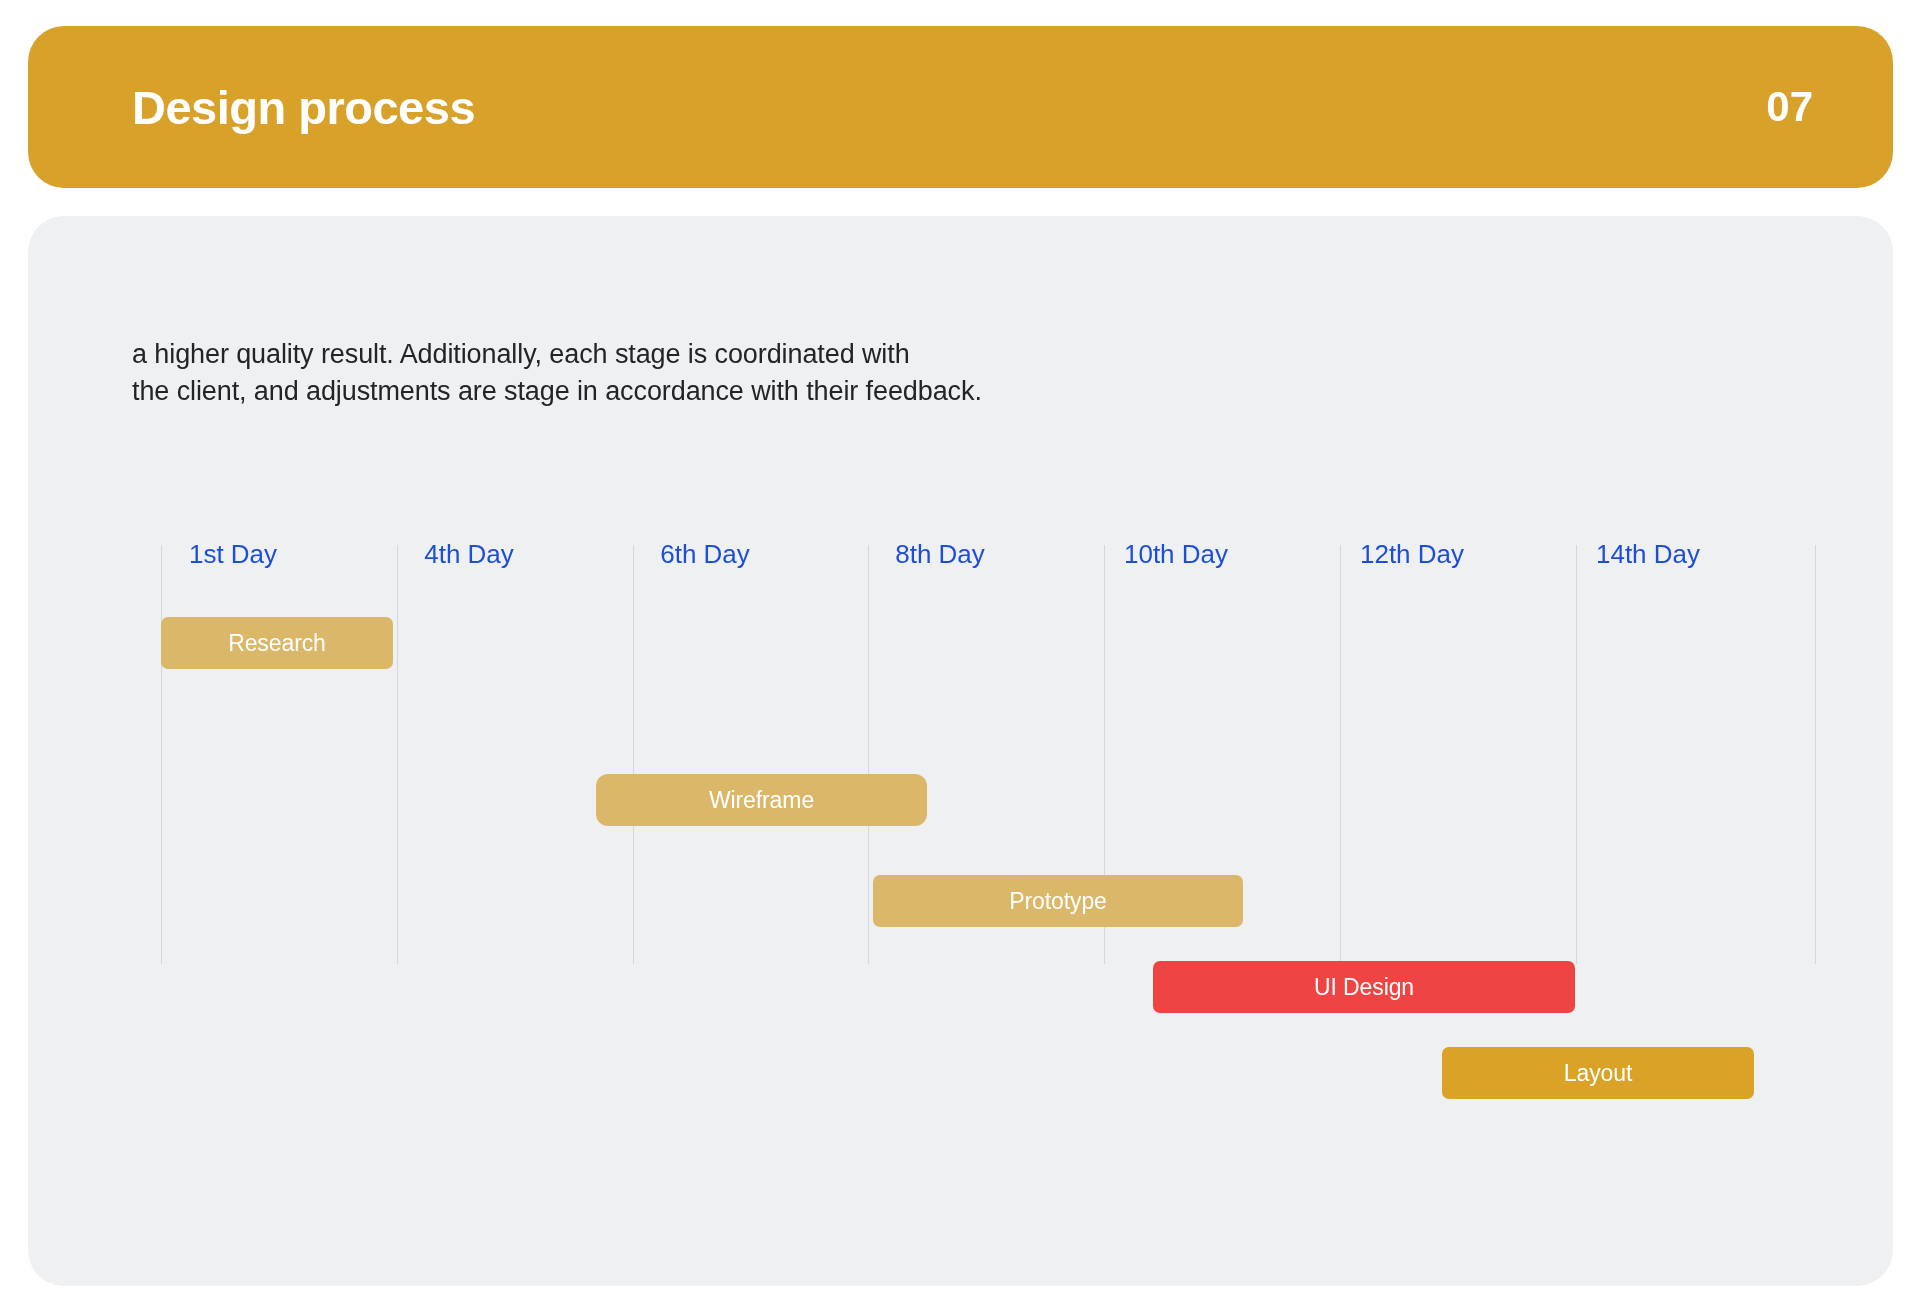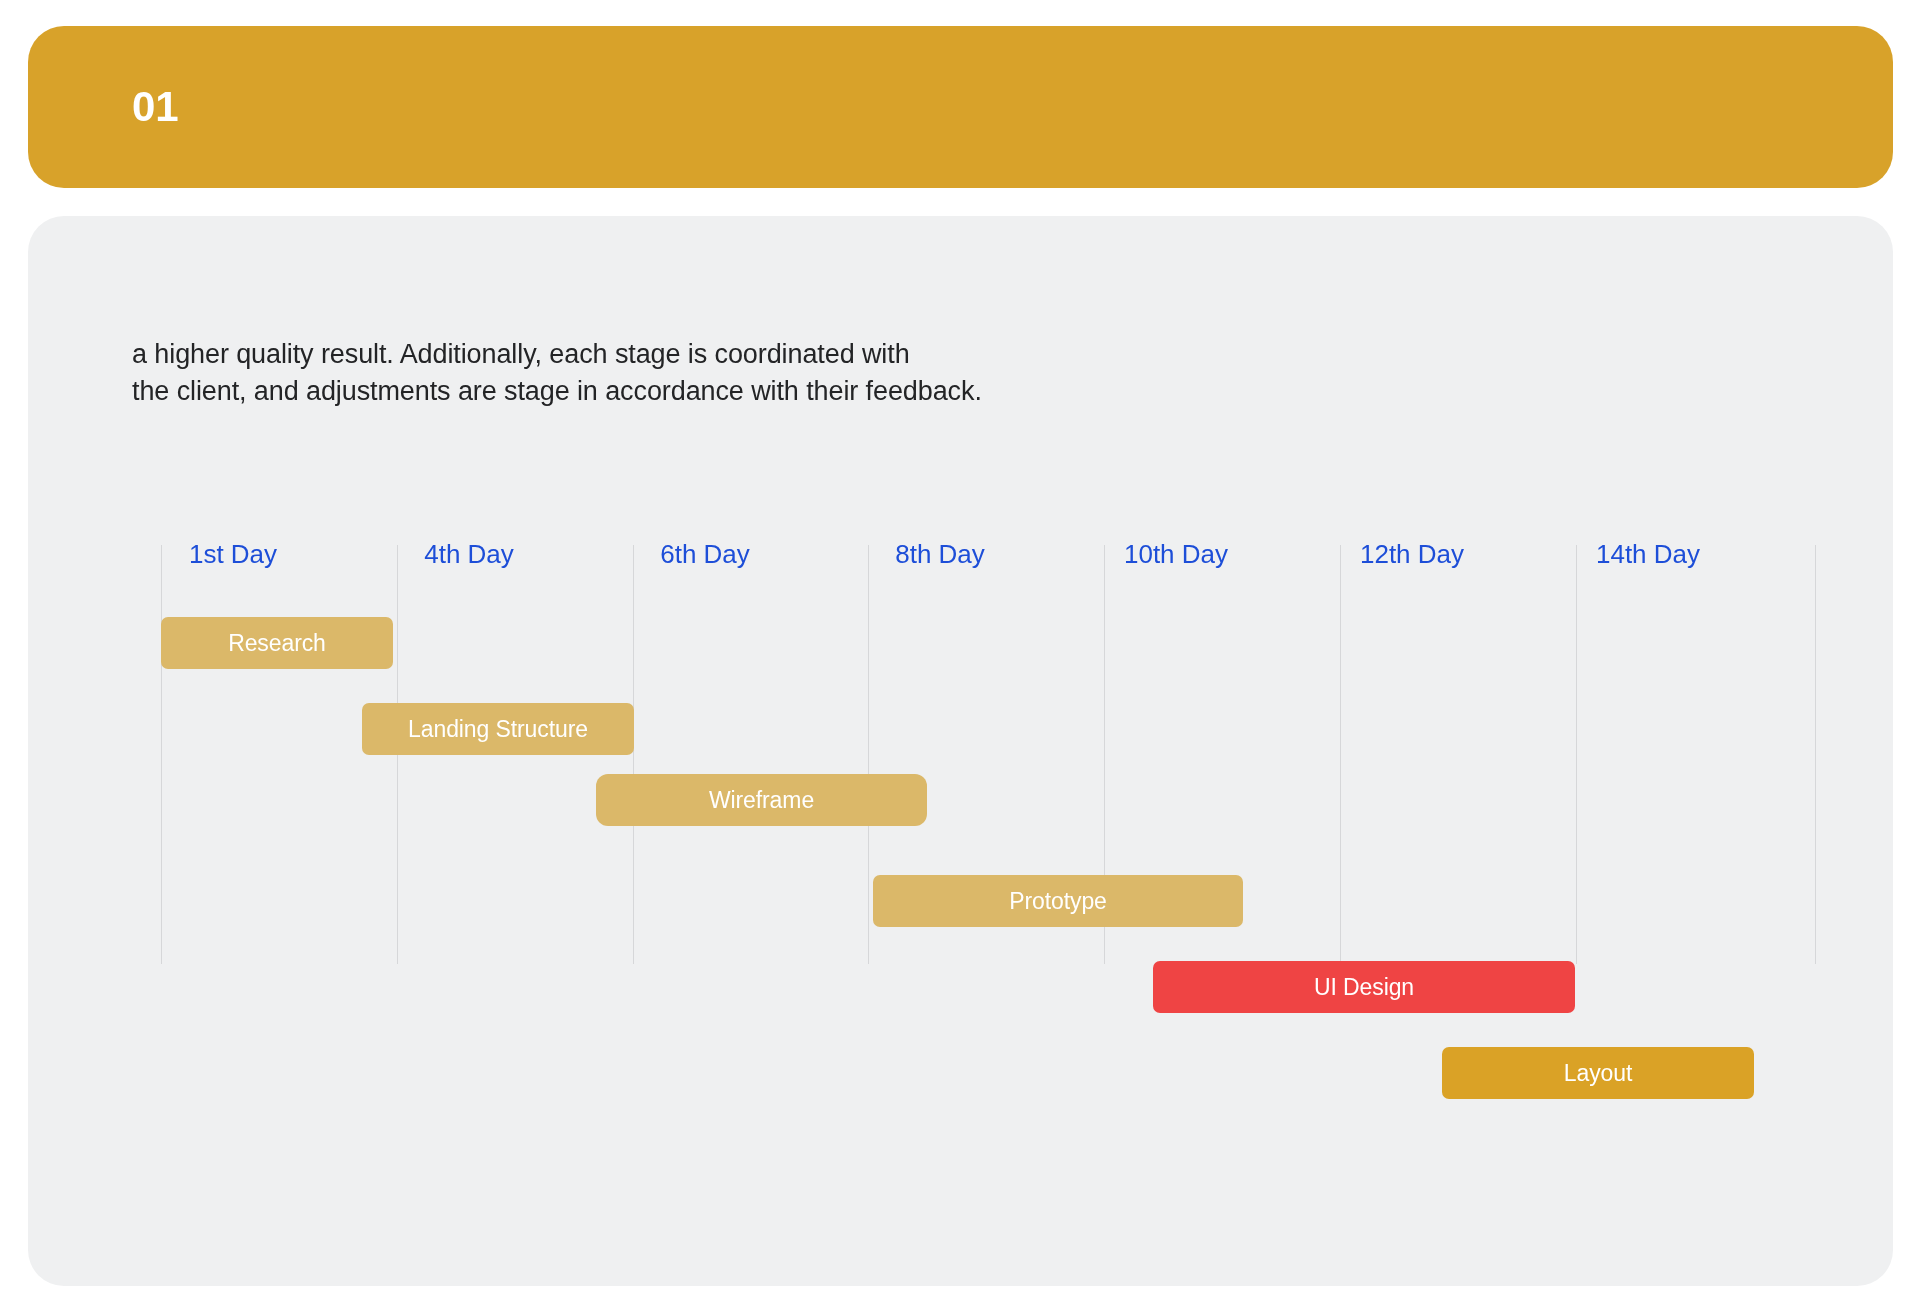--- a/index.html
+++ b/index.html
@@ -105,21 +105,22 @@
     letter-spacing: -0.1px;
     white-space: nowrap;
   }
 </style>
 </head>
 <body>
 
 <div class="slide">
 
   <div class="header-band">
-    <div class="header-number">01</div>
+    <div class="header-title">Design process</div>
+    <div class="header-number">07</div>
   </div>
 
   <div class="body-card">
 
     <div class="intro-text">
       <span class="ln">a higher quality result. Additionally, each stage is coordinated with</span>
       <span class="ln">the client, and adjustments are stage in accordance with their feedback.</span>
     </div>
 
     <div class="gantt" id="gantt-chart">
@@ -132,21 +133,20 @@
         <div class="gridline" style="left: 1548px;"></div>
         <div class="gridline" style="left: 1787px;"></div>
         <div class="day-label" style="left: 205px;">1st Day</div>
         <div class="day-label" style="left: 441px;">4th Day</div>
         <div class="day-label" style="left: 677px;">6th Day</div>
         <div class="day-label" style="left: 912px;">8th Day</div>
         <div class="day-label" style="left: 1148px;">10th Day</div>
         <div class="day-label" style="left: 1384px;">12th Day</div>
         <div class="day-label" style="left: 1620px;">14th Day</div>
         <div class="bar" style="left: 133px; width: 232px; top: 401px; background: rgb(219, 184, 105);">Research</div>
-        <div class="bar" style="left: 334px; width: 272px; top: 487px; background: rgb(219, 184, 105);">Landing Structure</div>
         <div class="bar" style="left: 568px; width: 331px; top: 558px; background: rgb(219, 184, 105); border-radius: 12px;">Wireframe</div>
         <div class="bar" style="left: 845px; width: 370px; top: 659px; background: rgb(219, 184, 105);">Prototype</div>
         <div class="bar" style="left: 1125px; width: 422px; top: 745px; background: #ef4444;">UI Design</div>
         <div class="bar" style="left: 1414px; width: 312px; top: 831px; background: rgb(218, 162, 38);">Layout</div>
       </div>
 
   </div>
 </div>
 
 </body></html>

